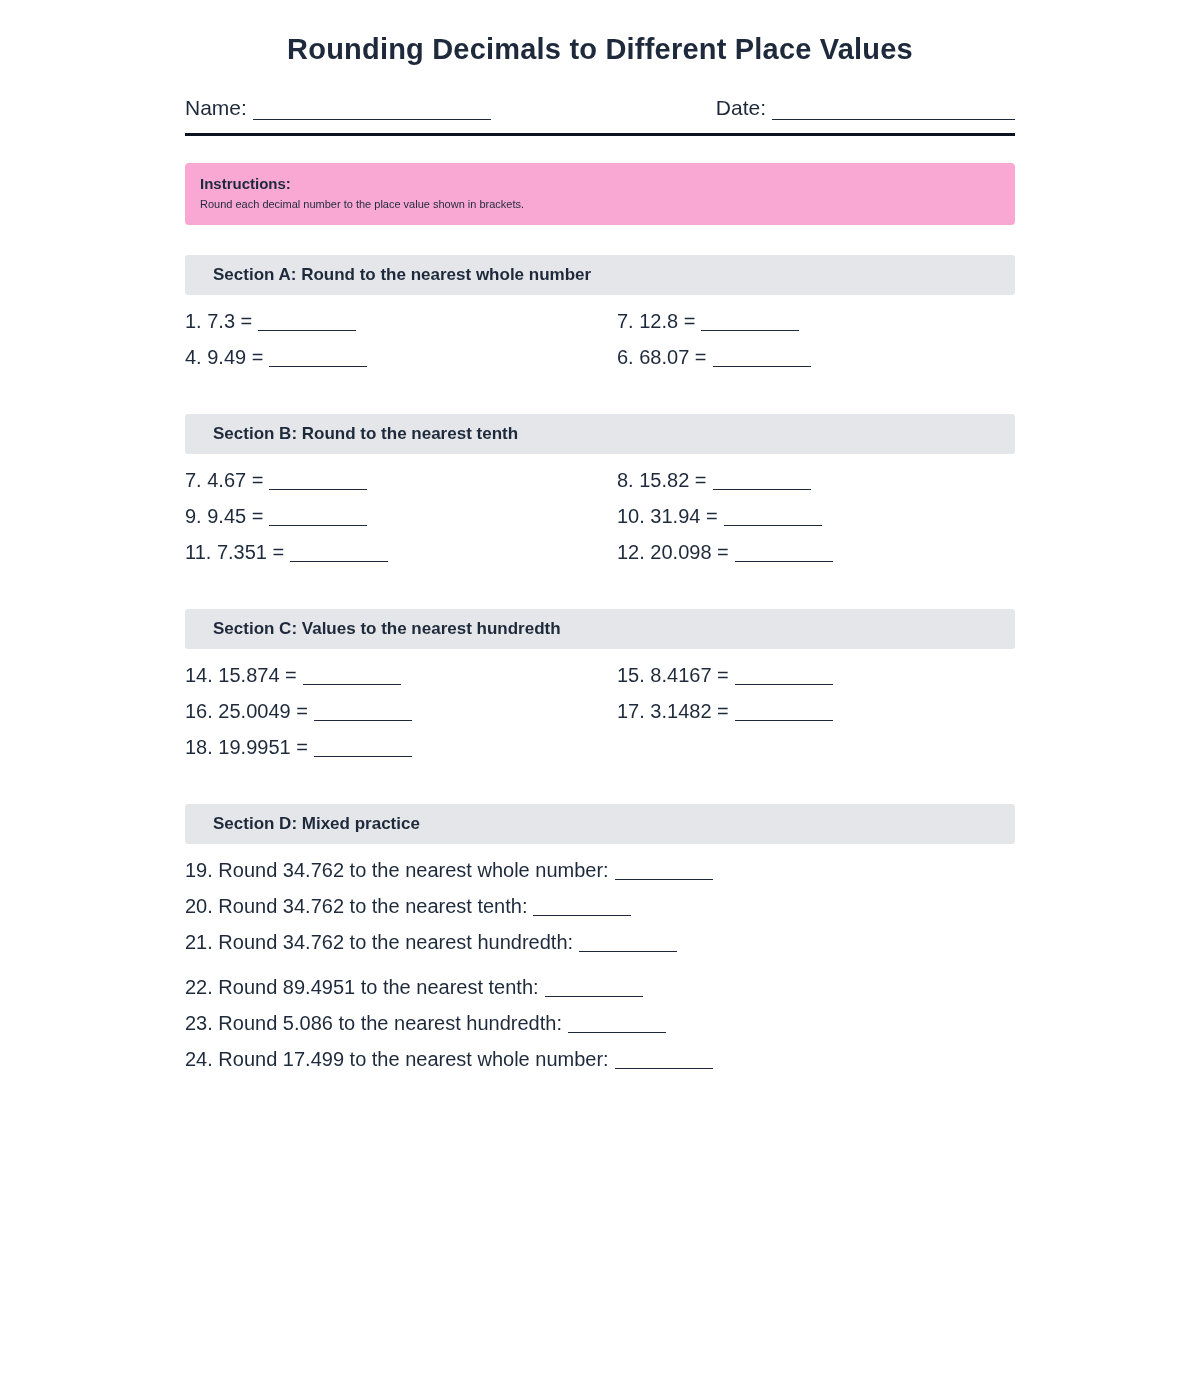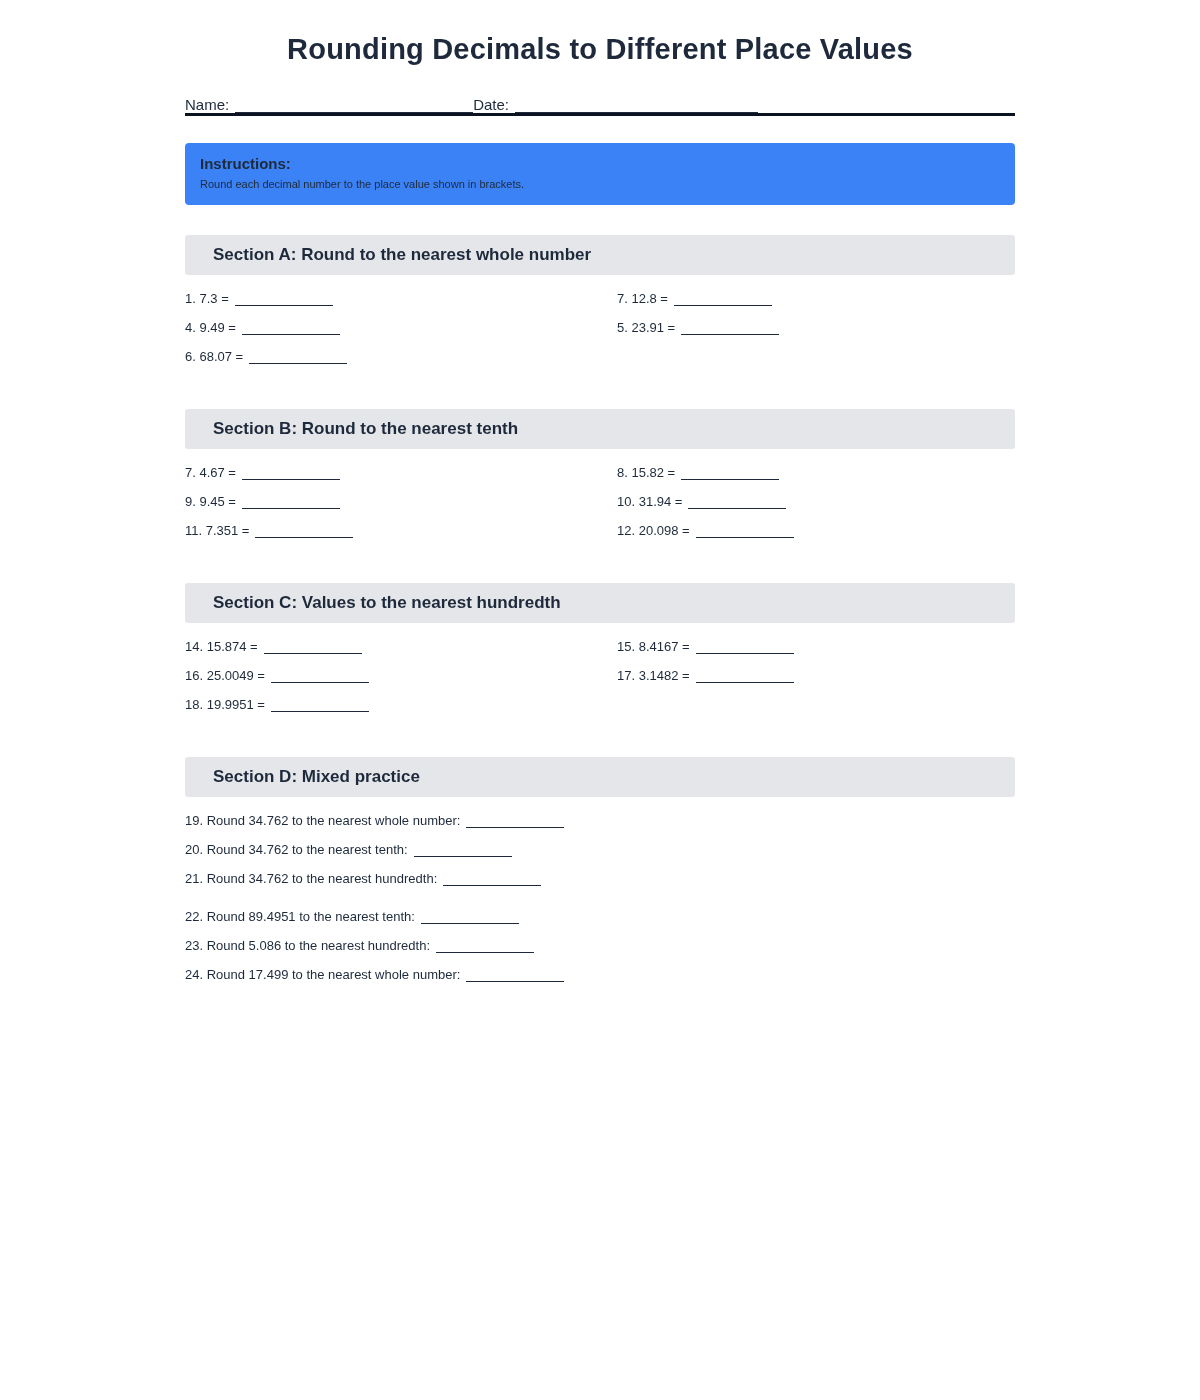--- a/index.html
+++ b/index.html
@@ -19,61 +19,63 @@
   h1.worksheet-title {
     font-size: 29px;
     font-weight: bold;
     text-align: center;
     color: #1e2a3b;
     margin-bottom: 30px;
     letter-spacing: 0.2px;
   }
   .name-date-row {
     display: flex;
+    justify-content: space-between;
     align-items: flex-end;
-    font-size: 15px;
+    font-size: 21px;
+    margin-bottom: 13px;
   }
   .field { display: flex; align-items: flex-end; }
   .field-label { padding-right: 6px; }
   .write-line {
     display: inline-block;
     border-bottom: 1.5px solid #1e2a3b;
     height: 14px;
   }
   .name-line { width: 238px; }
   .date-line { width: 243px; }
   .divider {
     width: 100%;
     height: 2.5px;
     background: #0b1220;
     margin-bottom: 27px;
   }
   .instructions {
-    background: #3b82f6;
+    background: #f9a8d4;
     border-radius: 4px;
     padding: 12px 5px 15px 15px;
   }
   .instructions-label {
     font-size: 15px;
     font-weight: bold;
     margin-bottom: 6px;
   }
   .instructions-text { font-size: 11px; }
   .section { margin-top: 30px; }
   .section-header {
     background: #e4e6e9;
     border-radius: 3px;
     padding: 10px 28px;
     font-size: 17px;
     font-weight: bold;
     color: #1e2a3b;
   }
   .problems {
     padding: 15px 0 2px 0;
-    font-size: 13px;
+    font-size: 20px;
   }
   .problems.cols-2 {
     display: grid;
     grid-template-columns: 432px 1fr;
     column-gap: 0;
   }
   .problem {
     margin-bottom: 13px;
     white-space: nowrap;
   }
@@ -112,21 +114,20 @@
     <div class="instructions-text">Round each decimal number to the place value shown in brackets.</div>
   </div>
 
   <div id="sections">
       <section class="section">
         <div class="section-header">Section A: Round to the nearest whole number</div>
         <div class="problems cols-2">
           <div class="problem"><span class="problem-text">1. 7.3 =</span><span class="blank-line"></span></div>
           <div class="problem"><span class="problem-text">7. 12.8 =</span><span class="blank-line"></span></div>
           <div class="problem"><span class="problem-text">4. 9.49 =</span><span class="blank-line"></span></div>
-          <div class="problem"><span class="problem-text">5. 23.91 =</span><span class="blank-line"></span></div>
           <div class="problem"><span class="problem-text">6. 68.07 =</span><span class="blank-line"></span></div>
         </div>
       </section>
       <section class="section">
         <div class="section-header">Section B: Round to the nearest tenth</div>
         <div class="problems cols-2">
           <div class="problem"><span class="problem-text">7. 4.67 =</span><span class="blank-line"></span></div>
           <div class="problem"><span class="problem-text">8. 15.82 =</span><span class="blank-line"></span></div>
           <div class="problem"><span class="problem-text">9. 9.45 =</span><span class="blank-line"></span></div>
           <div class="problem"><span class="problem-text">10. 31.94 =</span><span class="blank-line"></span></div>

